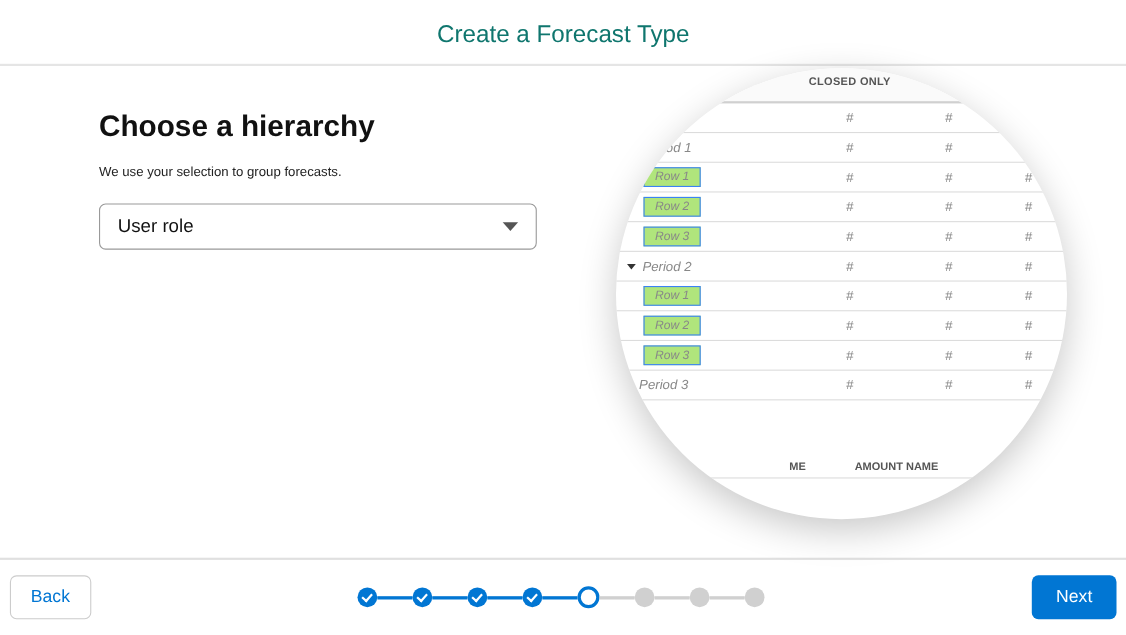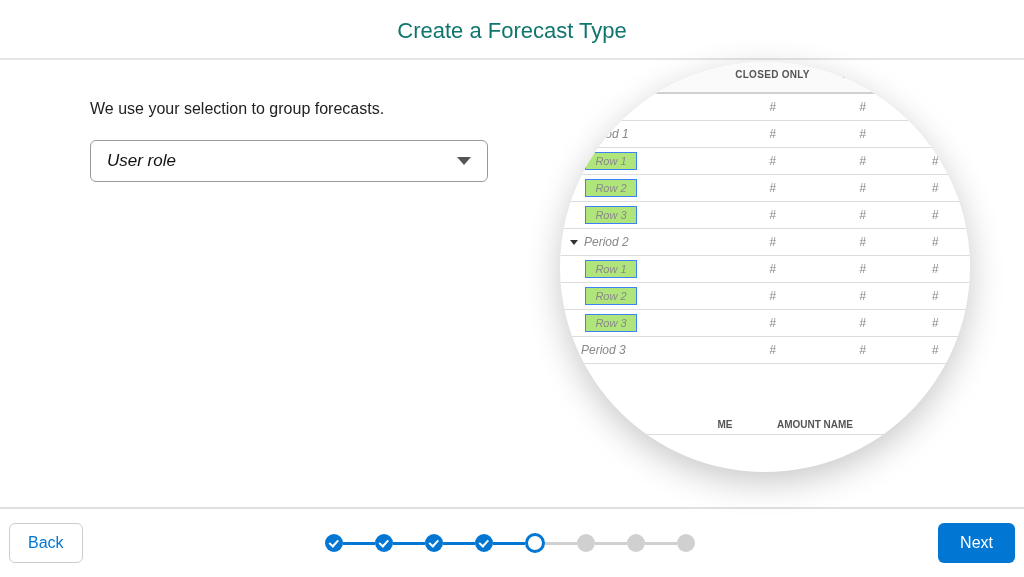--- a/index.html
+++ b/index.html
@@ -5,22 +5,22 @@
   * { box-sizing: border-box; margin: 0; padding: 0; }
   html, body { width: 1024px; height: 577px; font-family: -apple-system, BlinkMacSystemFont, "Segoe UI", Arial, sans-serif; background: #fff; overflow: hidden; }
   .modal { display: flex; flex-direction: column; height: 100%; }
 
   .header { text-align: center; padding: 18px 0 14px; border-bottom: 2px solid #e5e5e5; }
   .header h1 { font-size: 22px; font-weight: 400; color: #0f766e; }
 
   .body { flex: 1; display: flex; position: relative; padding: 40px 0 0 90px; }
   .left { width: 410px; }
   .left h2 { font-size: 27px; font-weight: 800; color: #111; margin-bottom: 18px; }
-  .left .desc { font-size: 16px; color: #222; margin-bottom: 22px; }
-  .select { display:flex; align-items:center; justify-content:space-between; width: 398px; height: 42px; border: 1px solid #999; border-radius: 6px; padding: 0 16px; background: #fff; cursor: pointer; font-style: italic; }
+  .left .desc { font-size: 12px; color: #222; margin-bottom: 22px; }
+  .select { display:flex; align-items:center; justify-content:space-between; width: 398px; height: 42px; border: 1px solid #999; border-radius: 6px; padding: 0 16px; background: #fff; cursor: pointer; }
   .select span { font-size: 17px; color: #111; }
   .select .caret { width:0;height:0;border-left:7px solid transparent;border-right:7px solid transparent;border-top:8px solid #555; }
 
   
   .preview-wrap { position:absolute; right: 54px; top: 2px; width: 410px; height: 410px; }
   .circle { width: 410px; height: 410px; border-radius: 50%; background: #fff; box-shadow: 0 10px 34px rgba(0,0,0,0.22); overflow: hidden; position: relative; }
   .grid { position:absolute; top:-6px; left:-140px; width: 650px; font-size: 12px; color:#444; }
   .grid-row { display:flex; border-bottom:1px solid #dcdcdc; height:27px; align-items:center; }
   .grid-row:last-child { border-bottom:none; }
   .grid-row.header-row { height:38px; border-bottom:2px solid #d0d0d0; background:#fafafa; }
@@ -58,20 +58,21 @@
 </head>
 <body>
 
 <div class="modal">
   <div class="header">
     <h1>Create a Forecast Type</h1>
   </div>
 
   <div class="body">
     <div class="left">
+      <h2>Choose a hierarchy</h2>
       <p class="desc">We use your selection to group forecasts.</p>
       <div class="select">
         <span>User role</span>
         <span class="caret"></span>
       </div>
     </div>
 
     <div class="preview-wrap">
       <div class="circle">
         <div class="grid" id="grid">

